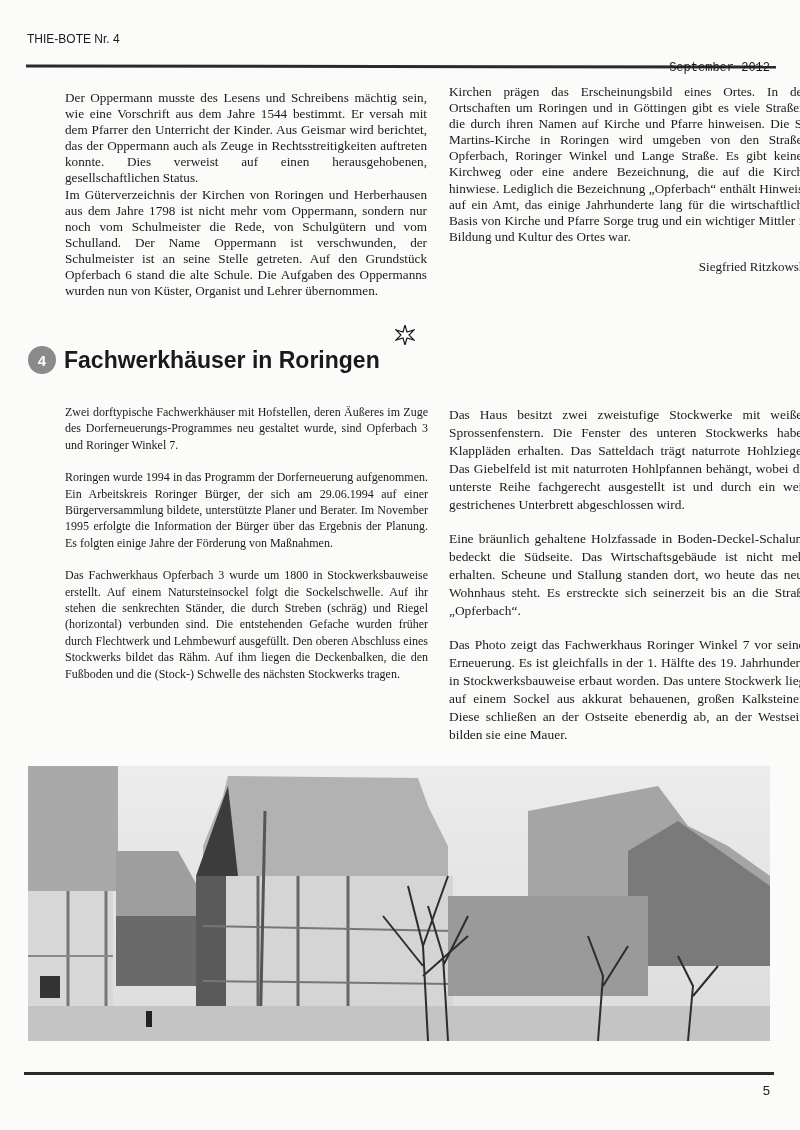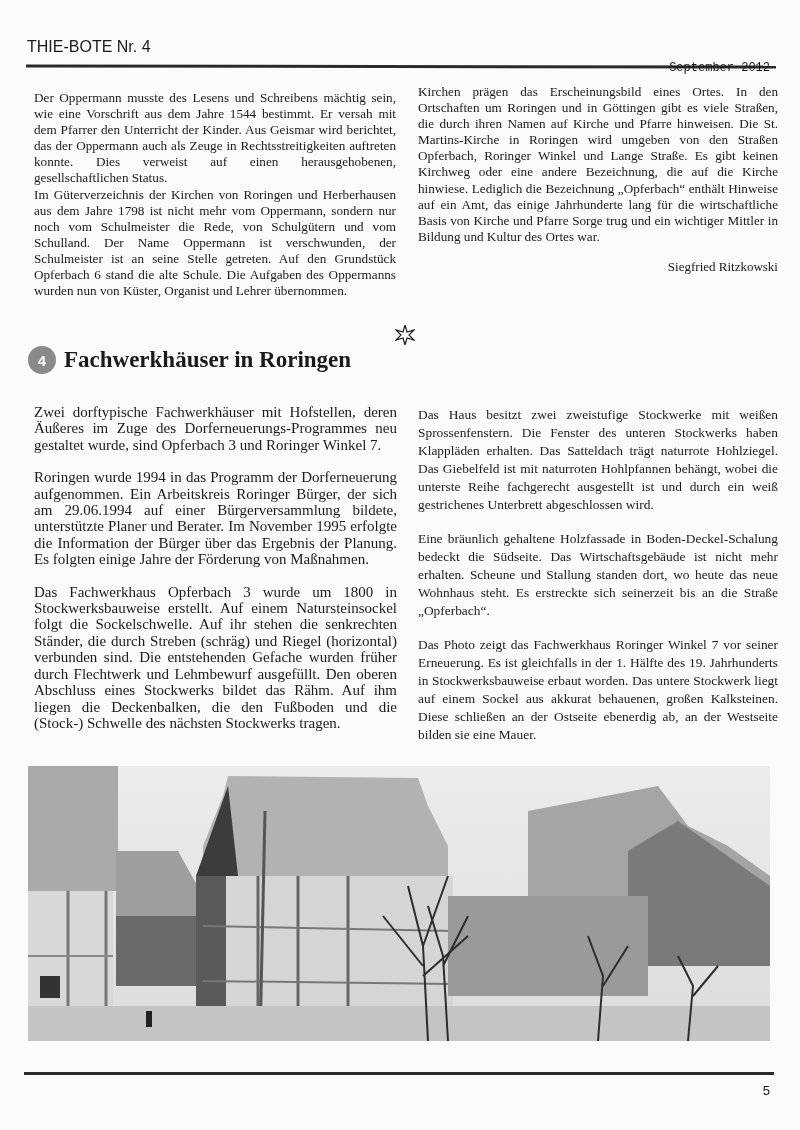--- a/index.html
+++ b/index.html
@@ -1,34 +1,34 @@
 <!DOCTYPE html>
 <html><head>
 <meta charset="utf-8">
 <style>
   html, body { margin:0; padding:0; }
   body { width:800px; height:1130px; background:#fbfbfa; position:relative; overflow:hidden;
          font-family:"Liberation Serif", serif; color:#1a1a1a; }
-  .hdr-left { position:absolute; left:27px; top:38px; font-family:"Liberation Sans", sans-serif; font-size:16px; letter-spacing:0; }
+  .hdr-left { position:absolute; left:27px; top:32px; font-family:"Liberation Sans", sans-serif; font-size:12px; letter-spacing:0; }
   .hdr-right { position:absolute; right:30px; top:61px; font-family:Liberation Mono, monospace; font-size:12px; }
   .rule-top { position:absolute; left:26px; width:750px; top:65px; height:3px; background:#2a2a2a; transform:rotate(0.08deg); }
   .rule-b { position:absolute; left:15px; top:1072px; width:486px; height:3px; background:#2a2a2a; width:487px; }
   .page-num { position:absolute; right:30px; top:1083px; font-family:"Liberation Sans", sans-serif; font-size:13px; }
-  .col { position:absolute; font-size:13.2px; line-height:16.1px; text-align:justify; }
+  .col { position:absolute; font-size:13.2px; line-height:16.1px; text-align:justify;margin-left:31px; }
   .col p { margin:0 0 16px 0; }
   .col p.tight { margin:0; }
   .c1 { left:34px; top:90px; width:362px; }
   .c2 { left:418px; top:84px; width:360px; }
   .sig { text-align:right; margin-top:14px !important; font-size:13px; }
   .star { position:absolute; left:395px; top:325px; font-size:20px; line-height:20px; }
   .headline { position:absolute; left:28px; top:346px; display:flex; align-items:center; }
   .badge { width:28px; height:28px; border-radius:50%; background:#8a8a8a; color:#fff; font-family:"Liberation Sans", sans-serif;
            font-weight:bold; font-size:15px; display:flex; align-items:center; justify-content:center; margin-right:8px; }
-  .headline h1 { margin:0; font-size:23px; font-weight:bold; font-family:Liberation Serif, serif; }
-  .c3 { left:34px; top:404px; width:363px; font-size:15px; line-height:16.4px; }
+  .headline h1 { margin:0; font-size:23px; font-weight:bold; font-family:Liberation Sans, sans-serif; }
+  .c3 { left:34px; top:404px; width:363px; font-size:12px; line-height:16.4px; }
   .c4 { left:418px; top:406px; width:360px; font-size:13.4px; line-height:18px; }
   .c3 p, .c4 p { margin:0 0 16px 0; }
   .photo { position:absolute; left:28px; top:766px; width:742px; height:275px; overflow:hidden; background:#cfcfcf; }
 </style>
 </head>
 <body>
 
 <div>
   <div class="hdr-left">THIE-BOTE Nr. 4</div>
   <div class="rule-top"></div>

